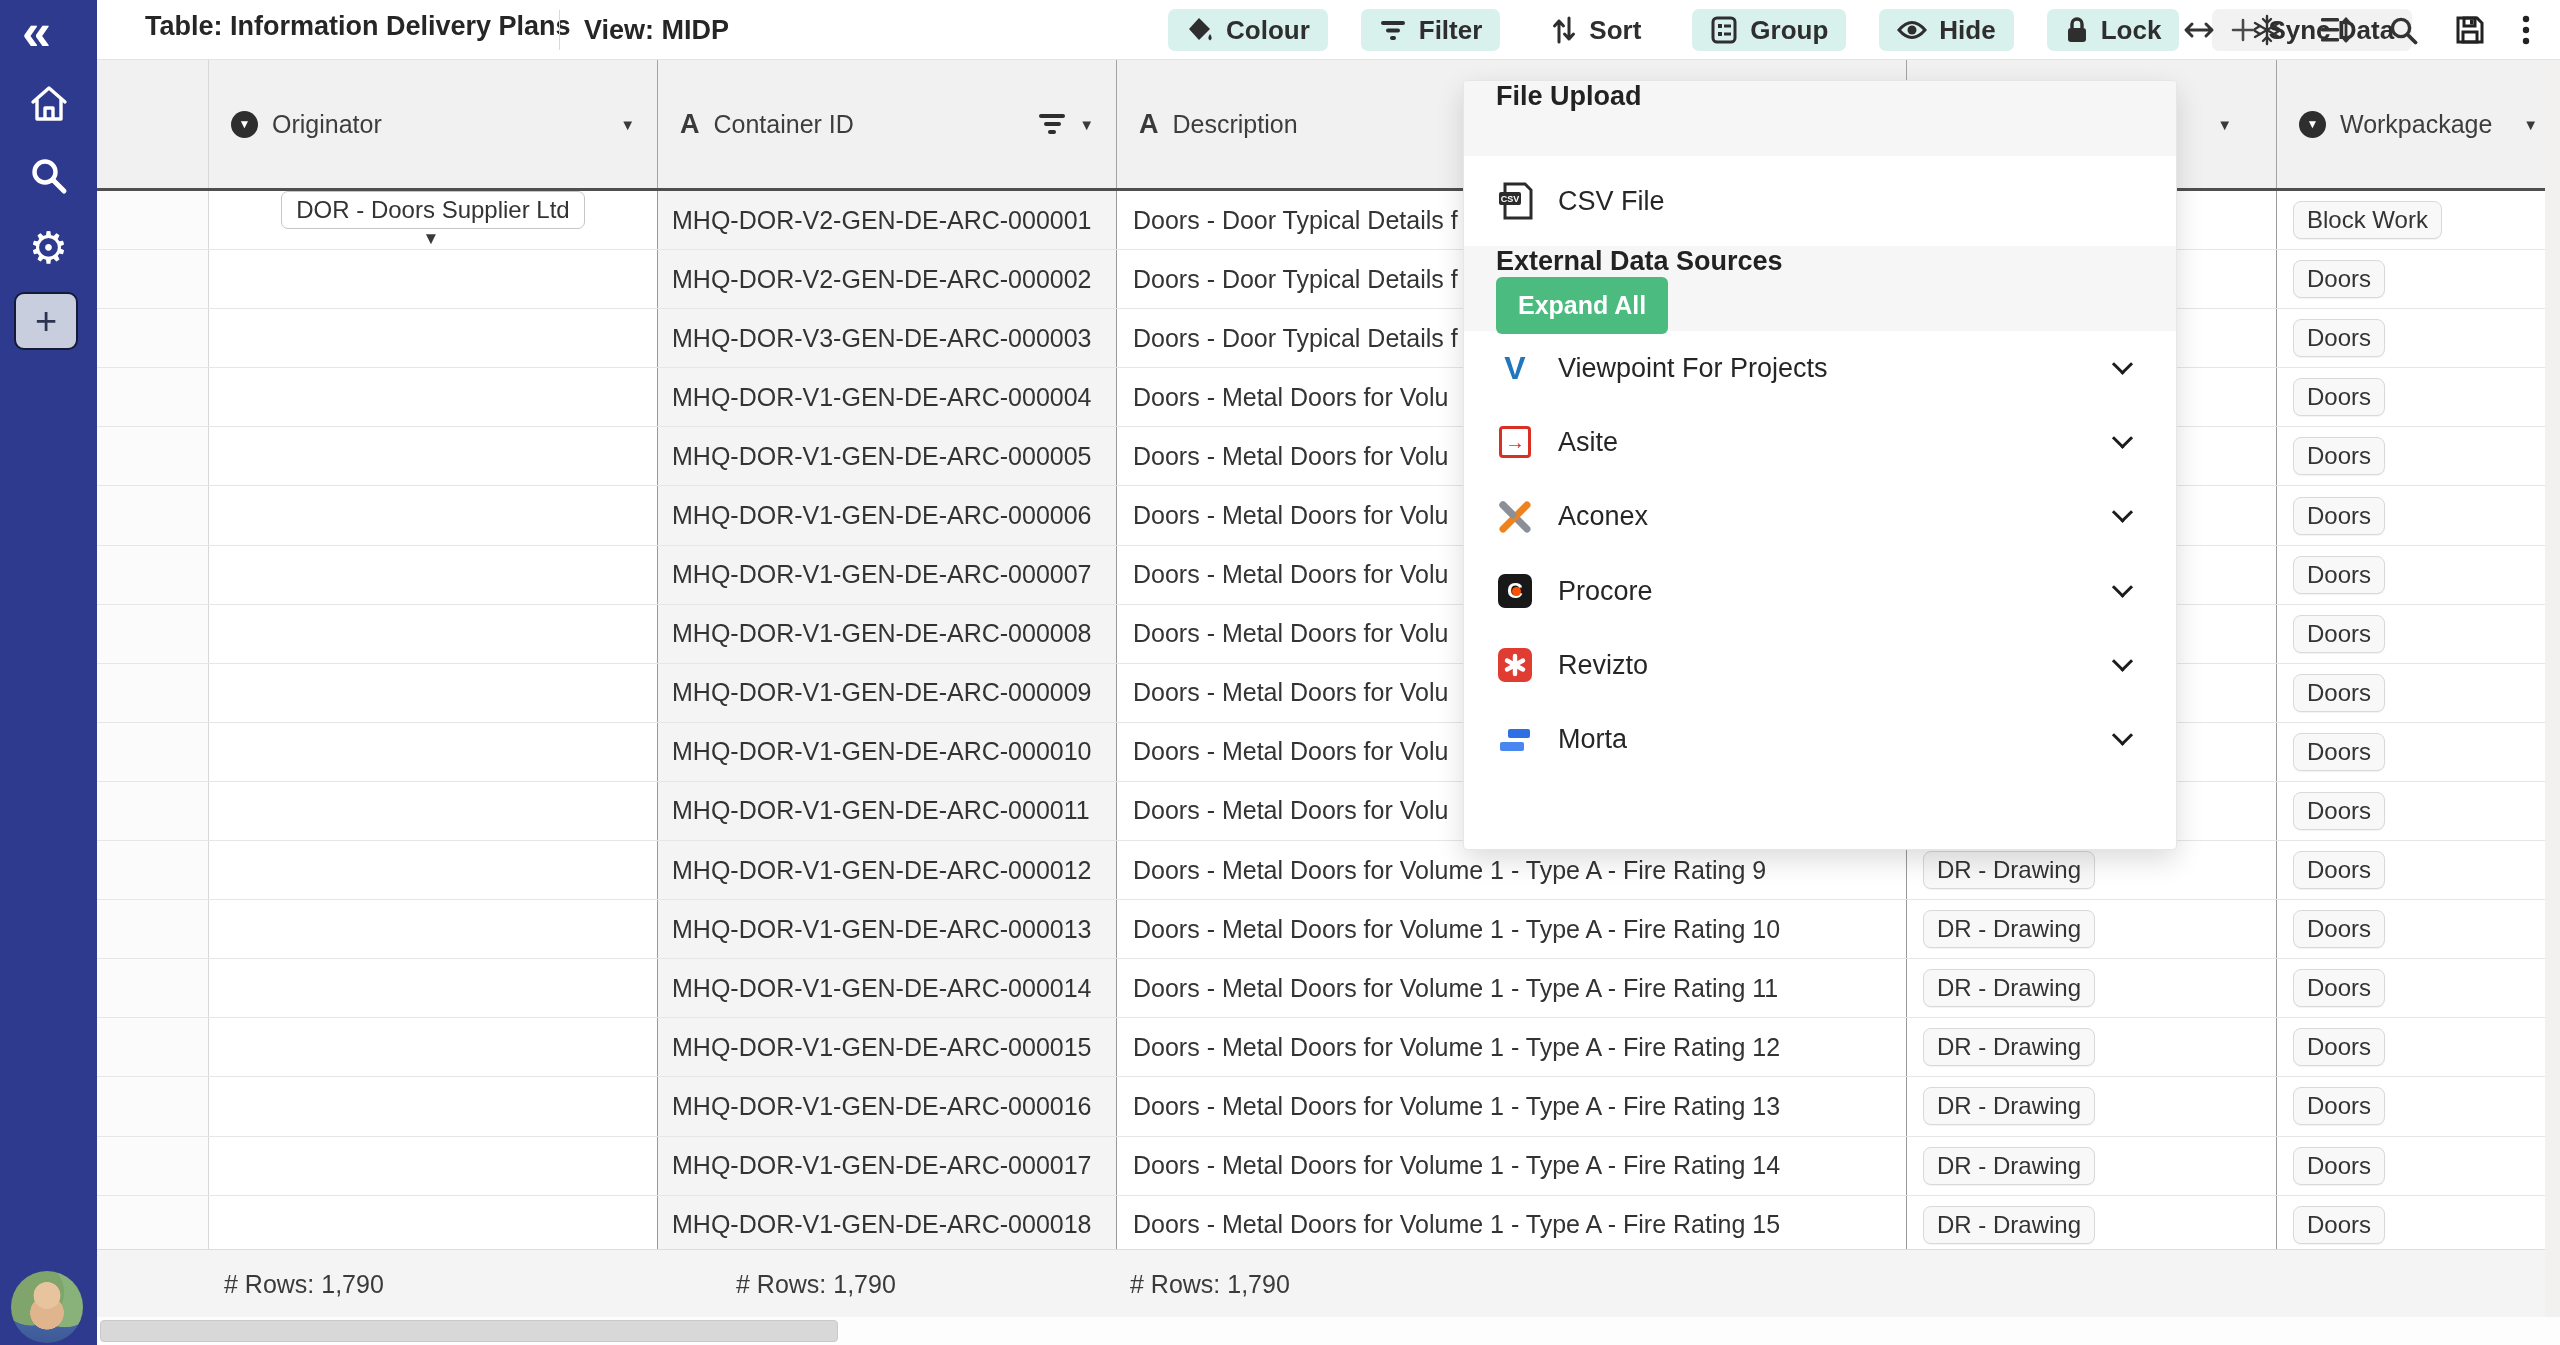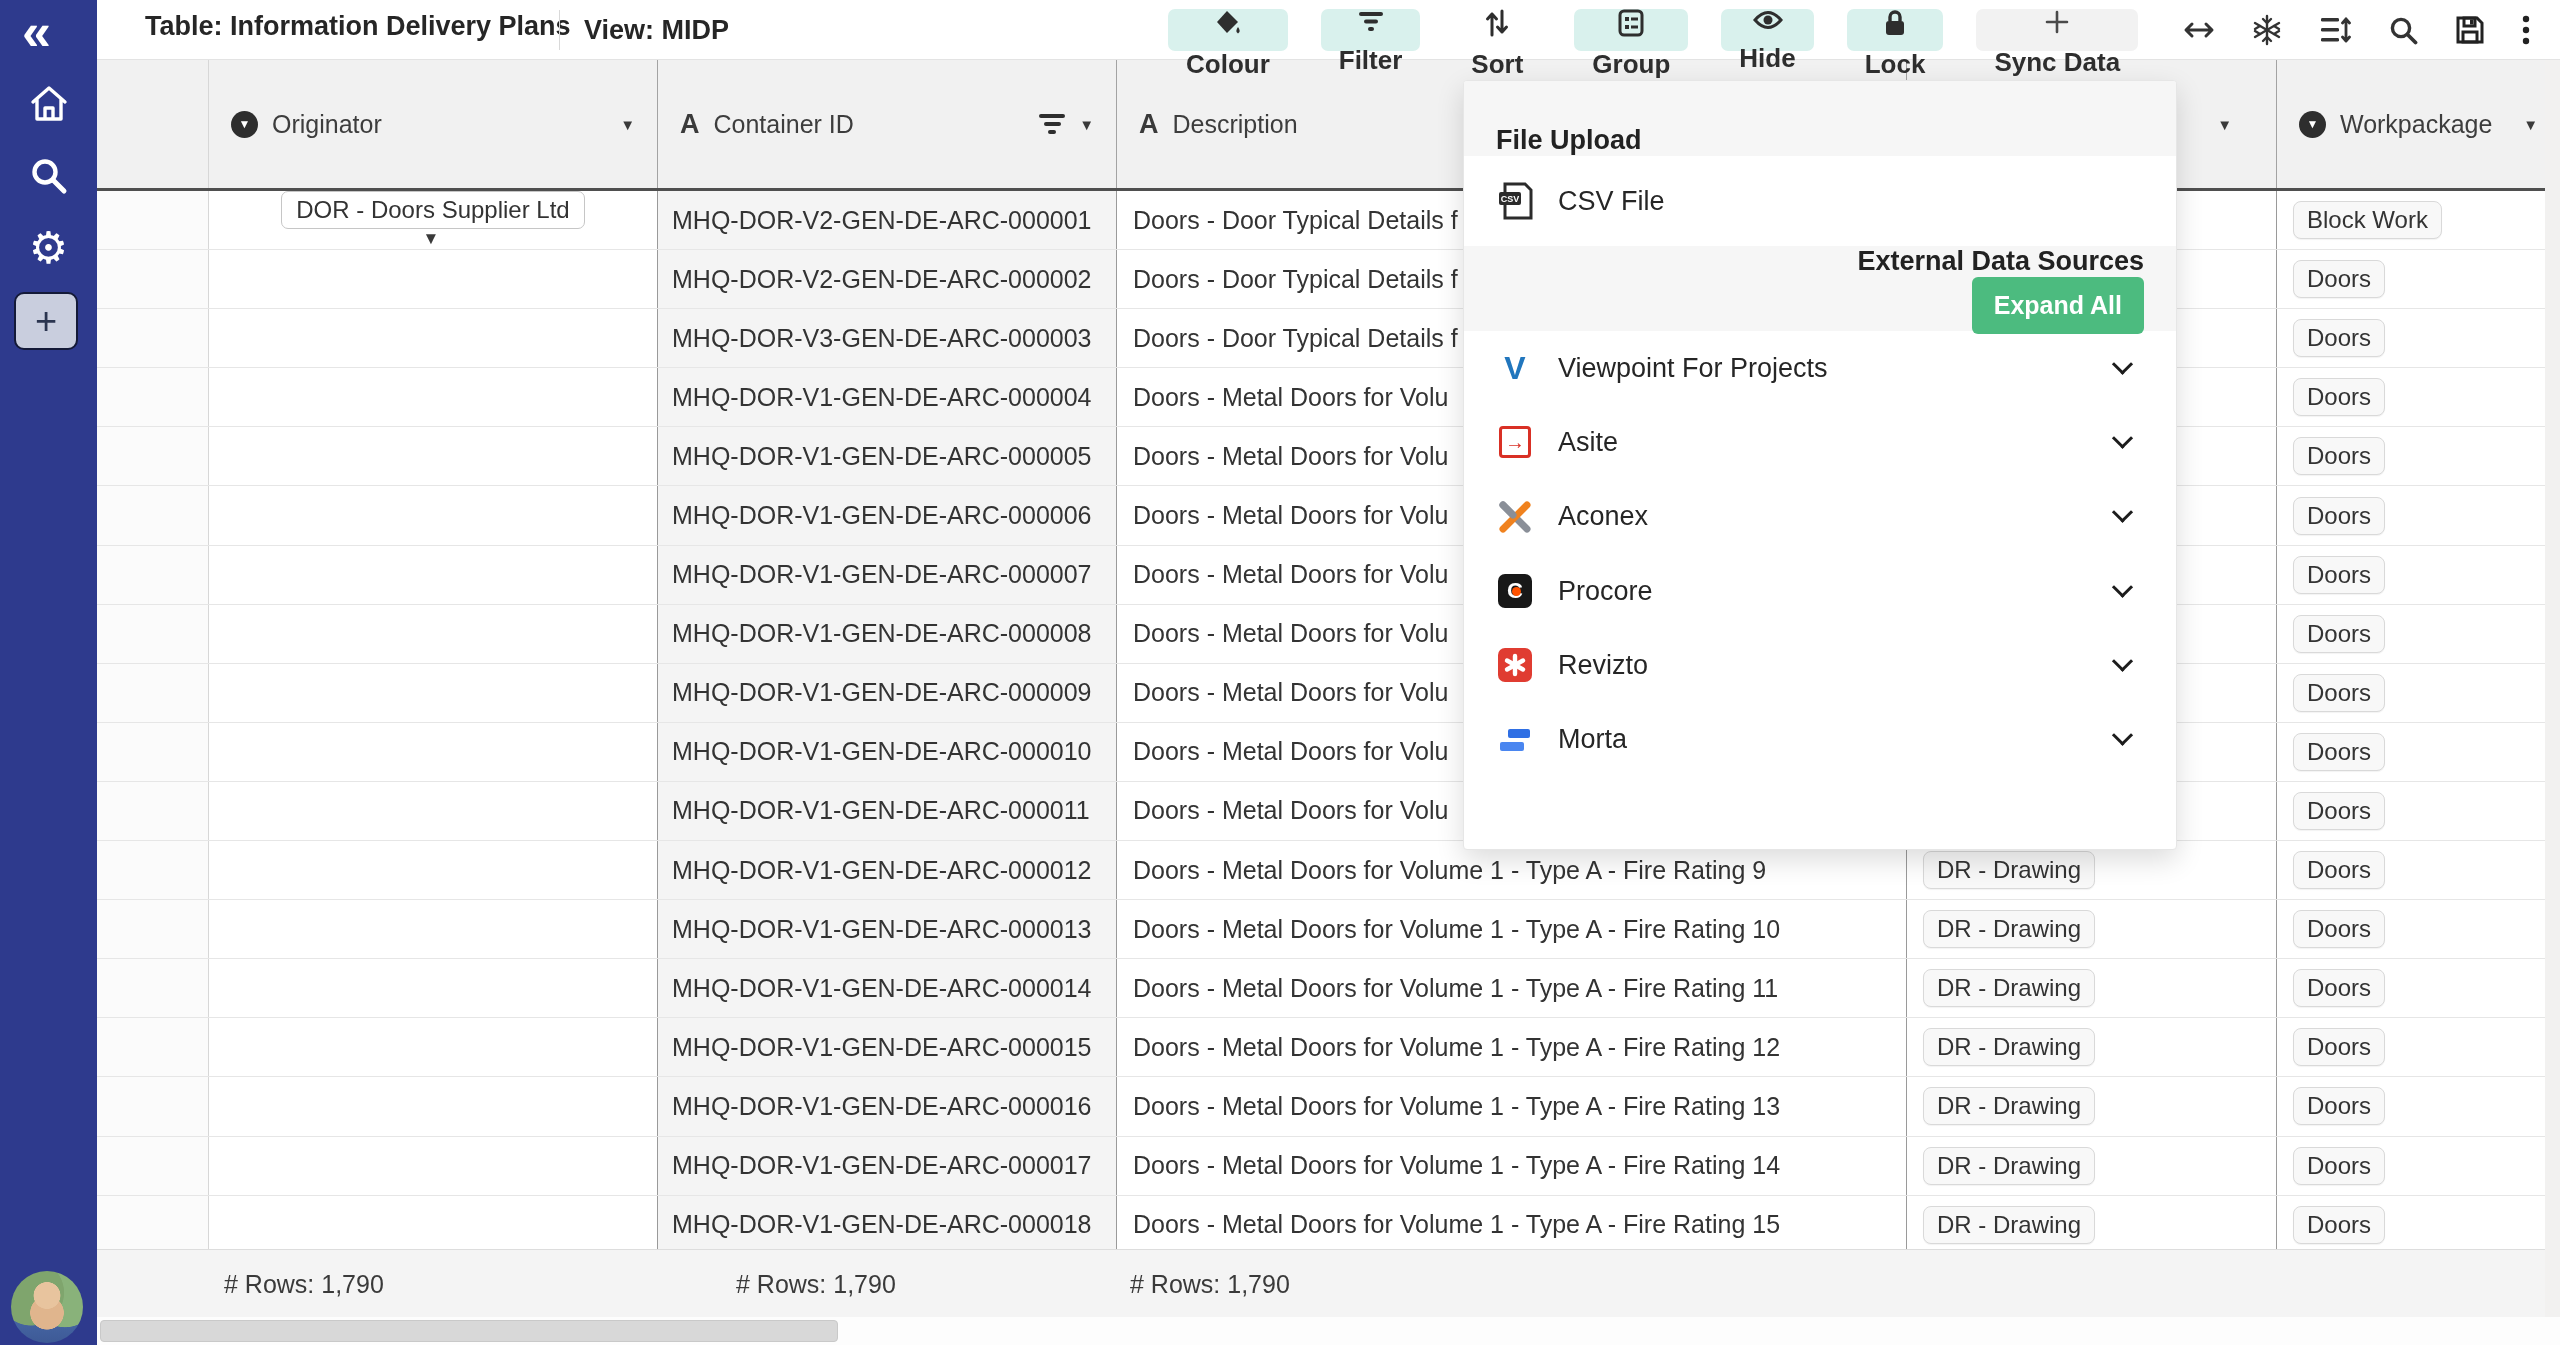--- a/index.html
+++ b/index.html
@@ -31,21 +31,21 @@
     background:#fff; border-bottom:1px solid #e3e3e3; z-index:20; }
   .tb-title { position:absolute; left:48px; top:0; height:53px;
     display:flex; align-items:center; font-size:27px; font-weight:bold; color:#262626; }
   .tb-sep { position:absolute; left:462px; top:10px; width:1px; height:40px; background:#d9d9d9; }
   .tb-view { position:absolute; left:487px; top:0; height:60px;
     display:flex; align-items:center; font-size:27px; font-weight:bold; color:#262626; }
   .tb-buttons { position:absolute; left:1071px; top:0; height:60px;
     display:flex; align-items:center; gap:33px; }
   .tb-btn { display:flex; align-items:center; gap:12px; height:42px;
     padding:0 18px; border-radius:7px; font-size:26px; font-weight:bold;
-    color:#2e2e2e; cursor:pointer; white-space:nowrap;flex-direction:column; }
+    color:#2e2e2e; cursor:pointer; white-space:nowrap; }
   .tb-btn svg { display:block; }
   .tb-icons { position:absolute; left:2086px; top:0; height:60px;
     display:flex; align-items:center; gap:37px; }
   .tb-ic { display:flex; align-items:center; justify-content:center; cursor:pointer; }
 
   
   .thead { position:absolute; left:97px; top:60px; width:2463px; height:131px;
     background:#f1f1f1; border-bottom:3px solid #4f4f4f; z-index:5; }
   .hcell { position:absolute; top:0; height:128px; display:flex;
     align-items:center; border-right:1px solid #a3a3a3; padding:0 22px; gap:14px; }
@@ -89,21 +89,21 @@
     background:#d8d8d8; border:1px solid #c9c9c9; border-radius:4px; cursor:pointer; }
   .vscroll { position:absolute; left:2545px; top:60px; width:15px; height:1257px;
     background:#f2f1f0; z-index:12; }
   .vthumb { position:absolute; left:2px; top:8px; width:11px; height:34px;
     background:#cfcfcf; border-radius:5px; cursor:pointer; }
 
   
   .panel { position:absolute; left:1463px; top:80px; width:714px; height:770px;
     background:#fff; border:1px solid #e6e6e6; border-radius:4px;
     box-shadow:0 10px 28px rgba(0,0,0,.14); z-index:50; overflow:hidden; }
-  .p-sec { background:#f6f6f6; display:flex; align-items:flex-end;
+  .p-sec { background:#f6f6f6; display:flex; align-items:flex-start;
     padding:0 32px; font-size:27px; font-weight:bold; color:#222; }
   .p-sec1 { height:75px; }
   .p-sec2 { height:85px; justify-content:space-between;flex-direction:column; }
   .p-item { height:90px; display:flex; align-items:center; gap:24px;
     padding:0 32px; background:#fff; cursor:pointer; }
   .p-item-label { font-size:27px; color:#262626; }
   .expand-btn { background:#4cbb7f; color:#fff; font-size:25px; font-weight:bold;
     border:none; border-radius:6px; padding:14px 22px; cursor:pointer; }
   .src-item { height:74.3px; display:flex; align-items:center; gap:24px;
     padding:0 32px; background:#fff; cursor:pointer; }

